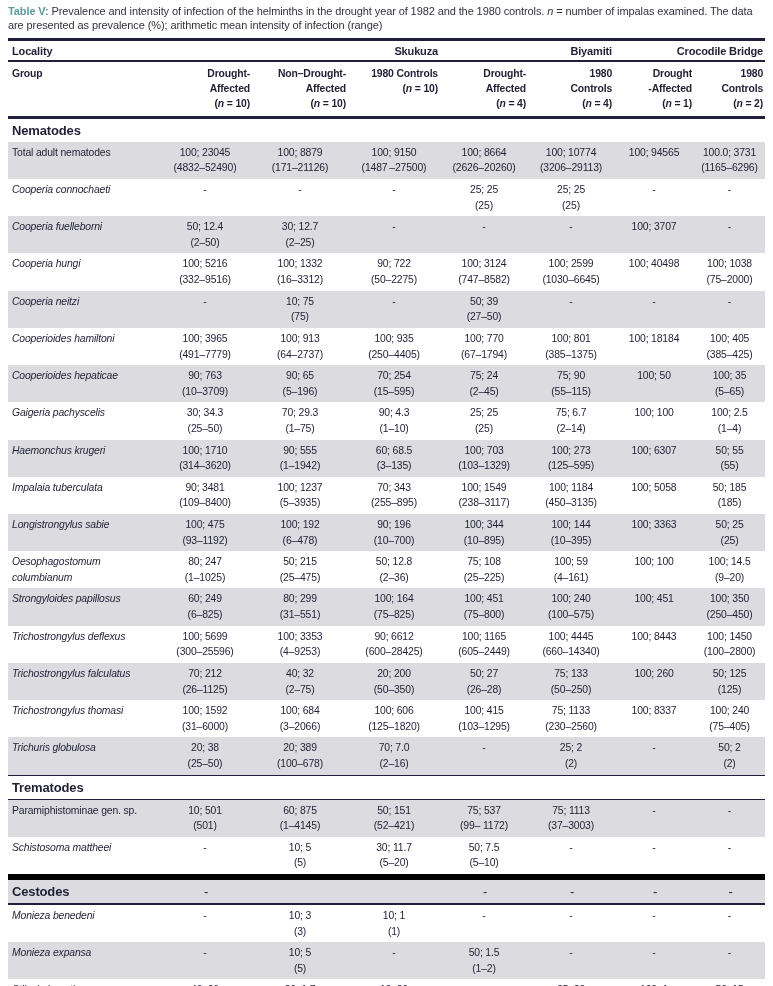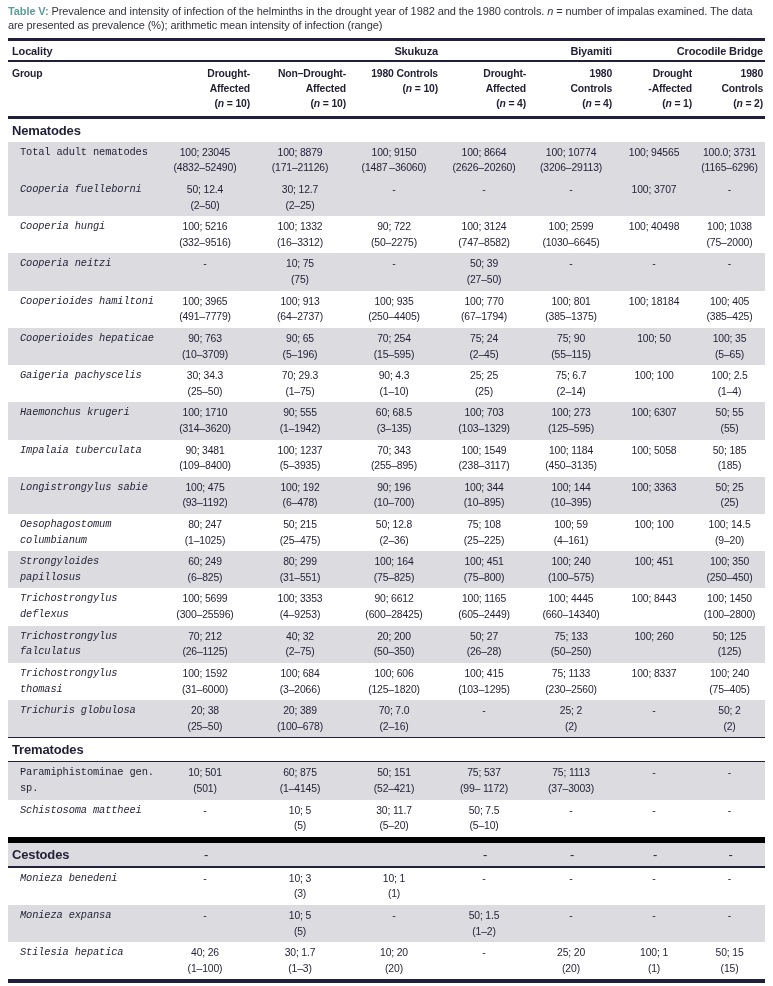--- a/index.html
+++ b/index.html
@@ -50,21 +50,21 @@
   tr.locality-row th { font-size:11px; font-weight:bold; padding:4px 2px 3px 2px;margin-left:32px; }
   tr.locality-row th.loc-label { text-align:left; padding-left:4px; }
   tr.locality-row { border-bottom:2px solid #20203d; }
 
   tr.colhead-row th { font-weight:bold; line-height:1.45; padding:4px 2px 5px 2px; }
   tr.colhead-row th.group-label { text-align:left; padding-left:4px; }
   tr.colhead-row { border-bottom:3px solid #20203d; }
   .n-note { font-weight:bold; }
   .n-note i { font-weight:bold; }
 
-  td.species { text-align:left; padding-left:12px; line-height:1.5;font-family:Liberation Mono, monospace; }
+  td.species { text-align:left; padding-left:4px; line-height:1.5; }
   td.species.it { font-style:italic; }
   td.datacell { text-align:center; line-height:1.5; }
   td.datacell .rng { display:block; }
 
   tr.sec-header td { font-weight:bold; text-align:left; padding:4px 2px 4px 4px; font-size:13px; }
   tr.sec-header td.sec-dash { text-align:center; font-weight:normal; }
   tr.shade { background:#dbdbe0; }
   tr.sec-trematodes { border-top:1.5px solid #20203d; border-bottom:1.5px solid #20203d; }
   tr.sec-cestodes   { border-top:6px solid #000000; border-bottom:2px solid #20203d; }
 </style>
@@ -141,25 +141,35 @@
           <td class="sec-dash"></td>
           <td class="sec-dash"></td>
           <td class="sec-dash"></td>
           <td class="sec-dash"></td>
           <td class="sec-dash"></td>
         </tr>
         <tr class="shade">
           <td class="species">Total adult nematodes</td>
           <td class="datacell"><span>100; 23045</span><span class="rng">(4832–52490)</span></td>
           <td class="datacell"><span>100; 8879</span><span class="rng">(171–21126)</span></td>
-          <td class="datacell"><span>100; 9150</span><span class="rng">(1487 –36060)</span></td>
+          <td class="datacell"><span>100; 9150</span><span class="rng">(1487 –27500)</span></td>
           <td class="datacell"><span>100; 8664</span><span class="rng">(2626–20260)</span></td>
           <td class="datacell"><span>100; 10774</span><span class="rng">(3206–29113)</span></td>
           <td class="datacell"><span>100; 94565</span></td>
           <td class="datacell"><span>100.0; 3731</span><span class="rng">(1165–6296)</span></td>
+        </tr>
+        <tr class="">
+          <td class="species it">Cooperia connochaeti</td>
+          <td class="datacell"><span>-</span></td>
+          <td class="datacell"><span>-</span></td>
+          <td class="datacell"><span>-</span></td>
+          <td class="datacell"><span>25; 25</span><span class="rng">(25)</span></td>
+          <td class="datacell"><span>25; 25</span><span class="rng">(25)</span></td>
+          <td class="datacell"><span>-</span></td>
+          <td class="datacell"><span>-</span></td>
         </tr>
         <tr class="shade">
           <td class="species it">Cooperia fuelleborni</td>
           <td class="datacell"><span>50; 12.4</span><span class="rng">(2–50)</span></td>
           <td class="datacell"><span>30; 12.7</span><span class="rng">(2–25)</span></td>
           <td class="datacell"><span>-</span></td>
           <td class="datacell"><span>-</span></td>
           <td class="datacell"><span>-</span></td>
           <td class="datacell"><span>100; 3707</span></td>
           <td class="datacell"><span>-</span></td>

